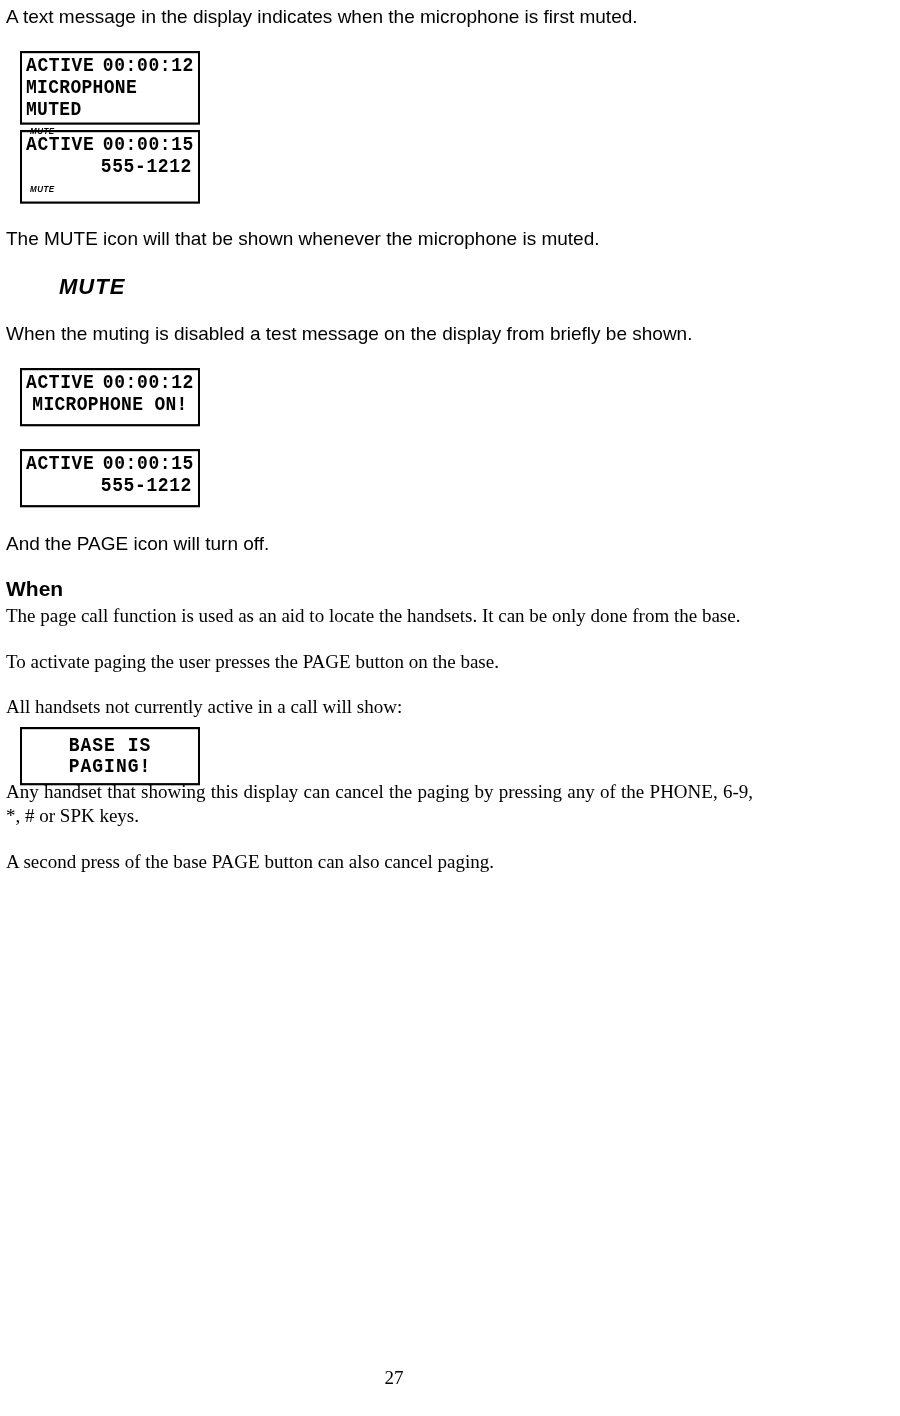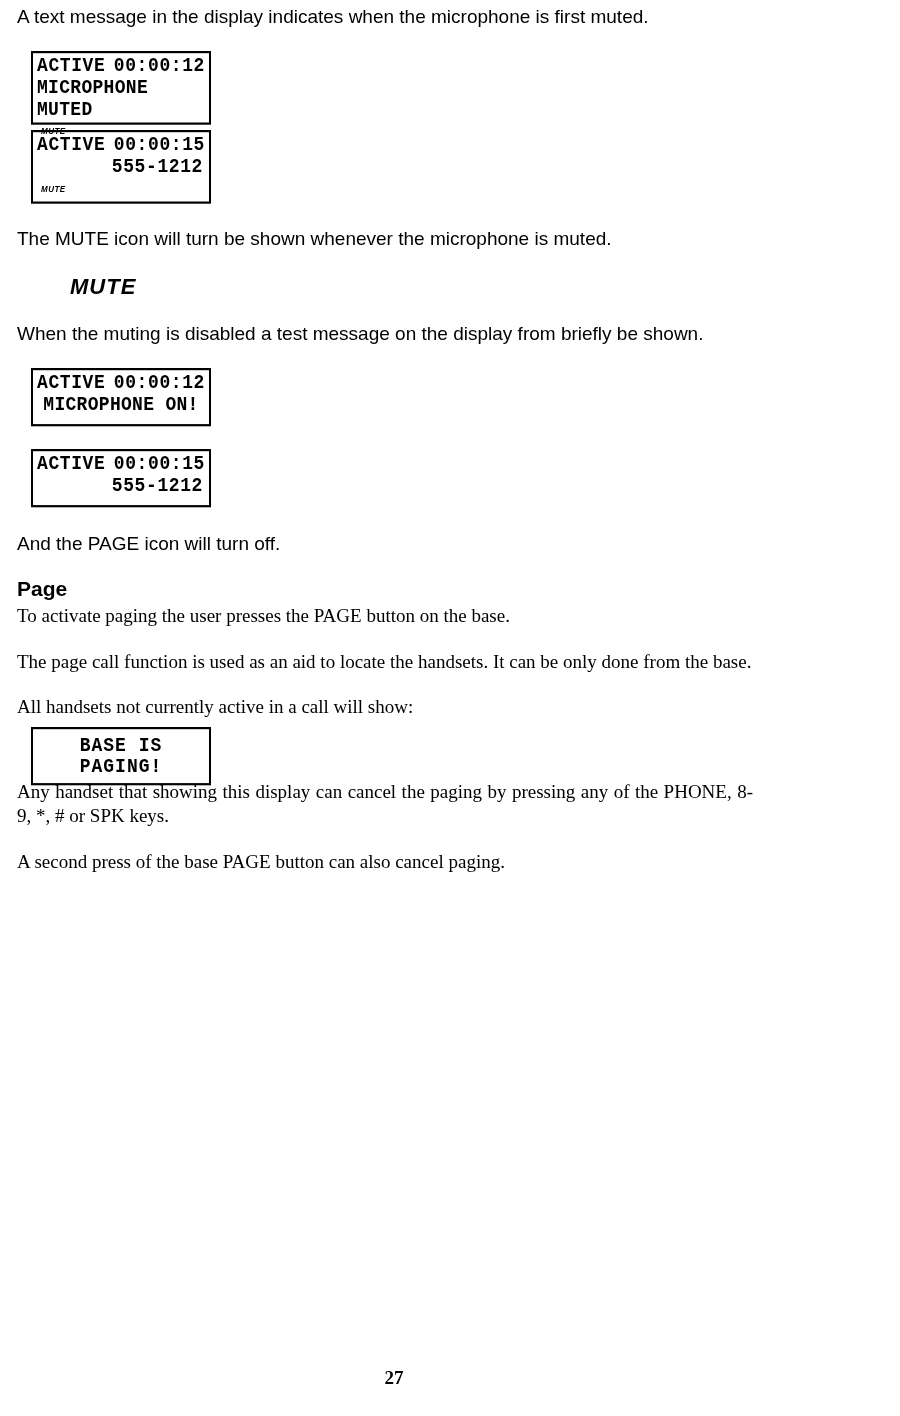--- a/index.html
+++ b/index.html
@@ -6,21 +6,21 @@
     margin: 0;
     padding: 0;
     background: #ffffff;
     font-family: "Times New Roman", Times, serif;
     font-size: 19px;
     color: #000;
     line-height: 1.25;
   }
   .page {
     width: 788px;
-    padding: 5px 35px 0 17px;
+    padding: 5px 35px 0 6px;
     box-sizing: border-box;
     position: relative;
     min-height: 1416px;
   }
   .arial { font-family: Arial, Helvetica, sans-serif; }
   .lcd-box {
     border: 2px solid #000;
     width: 180px;
     height: 67px;
     margin-left: 14px;
@@ -73,21 +73,20 @@
   .body-p.justify { text-align: justify; }
   .lcd-center-wrap { padding-top: 6px; }
   .lcd-center { text-align: center; font-size: 18px; letter-spacing: 1px; line-height: 1.05; }
   .pagenum {
     position: absolute;
     bottom: 26px;
     left: 0; right: 0;
     text-align: center;
     font-family: "Times New Roman", Times, serif;
     font-size: 19px;
-    font-weight: bold;
   }
 </style>
 </head>
 <body>
 
 <div class="page">
 
   <p class="body-p arial">A text message in the display indicates when the microphone is first muted.</p>
 
   <div class="lcd-box">
@@ -102,21 +101,21 @@
   <div class="lcd-box" style="margin-top:12px;">
     <div class="row1">
       <span>ACTIVE</span>
       <span>00:00:15</span>
     </div>
     <div class="row2 right">555-1212</div>
     <div class="mute-badge">MUTE</div>
   </div>
 
   <div style="height:30px;"></div>
-  <p class="body-p arial">The MUTE icon will turn be shown whenever the microphone is muted.</p>
+  <p class="body-p arial">The MUTE icon will that be shown whenever the microphone is muted.</p>
 
   <div class="mute-big">MUTE</div>
 
   <p class="body-p arial">When the muting is disabled a test message on the display from briefly be shown.</p>
 
   <div class="lcd-box short">
     <div class="row1">
       <span>ACTIVE</span>
       <span>00:00:12</span>
     </div>
@@ -129,27 +128,27 @@
     <div class="row1">
       <span>ACTIVE</span>
       <span>00:00:15</span>
     </div>
     <div class="row2 right">555-1212</div>
   </div>
 
   <div style="height:30px;"></div>
   <p class="body-p arial" style="margin-bottom:0;">And the PAGE icon will turn off.</p>
 
-  <div class="heading">Page</div>
+  <div class="heading">When</div>
+  <p class="body-p">The page call function is used as an aid to locate the handsets.  It can be only done from the base.</p>
   <p class="body-p">To activate paging the user presses the PAGE button on the base.</p>
-  <p class="body-p">The page call function is used as an aid to locate the handsets.  It can be only done from the base.</p>
   <p class="body-p nogap">All handsets not currently active in a call will show:</p>
 
   <div class="lcd-box short lcd-center-wrap" style="margin-left:14px;">
     <div class="lcd-center">BASE IS</div>
     <div class="lcd-center">PAGING!</div>
   </div>
 
-  <p class="body-p justify">Any handset that showing this display can cancel the paging by pressing any of the PHONE, 8-9, *, # or SPK keys.</p>
+  <p class="body-p justify">Any handset that showing this display can cancel the paging by pressing any of the PHONE, 6-9, *, # or SPK keys.</p>
   <p class="body-p">A second press of the base PAGE button can also cancel paging.</p>
 
   <div class="pagenum">27</div>
 </div>
 
 </body></html>

